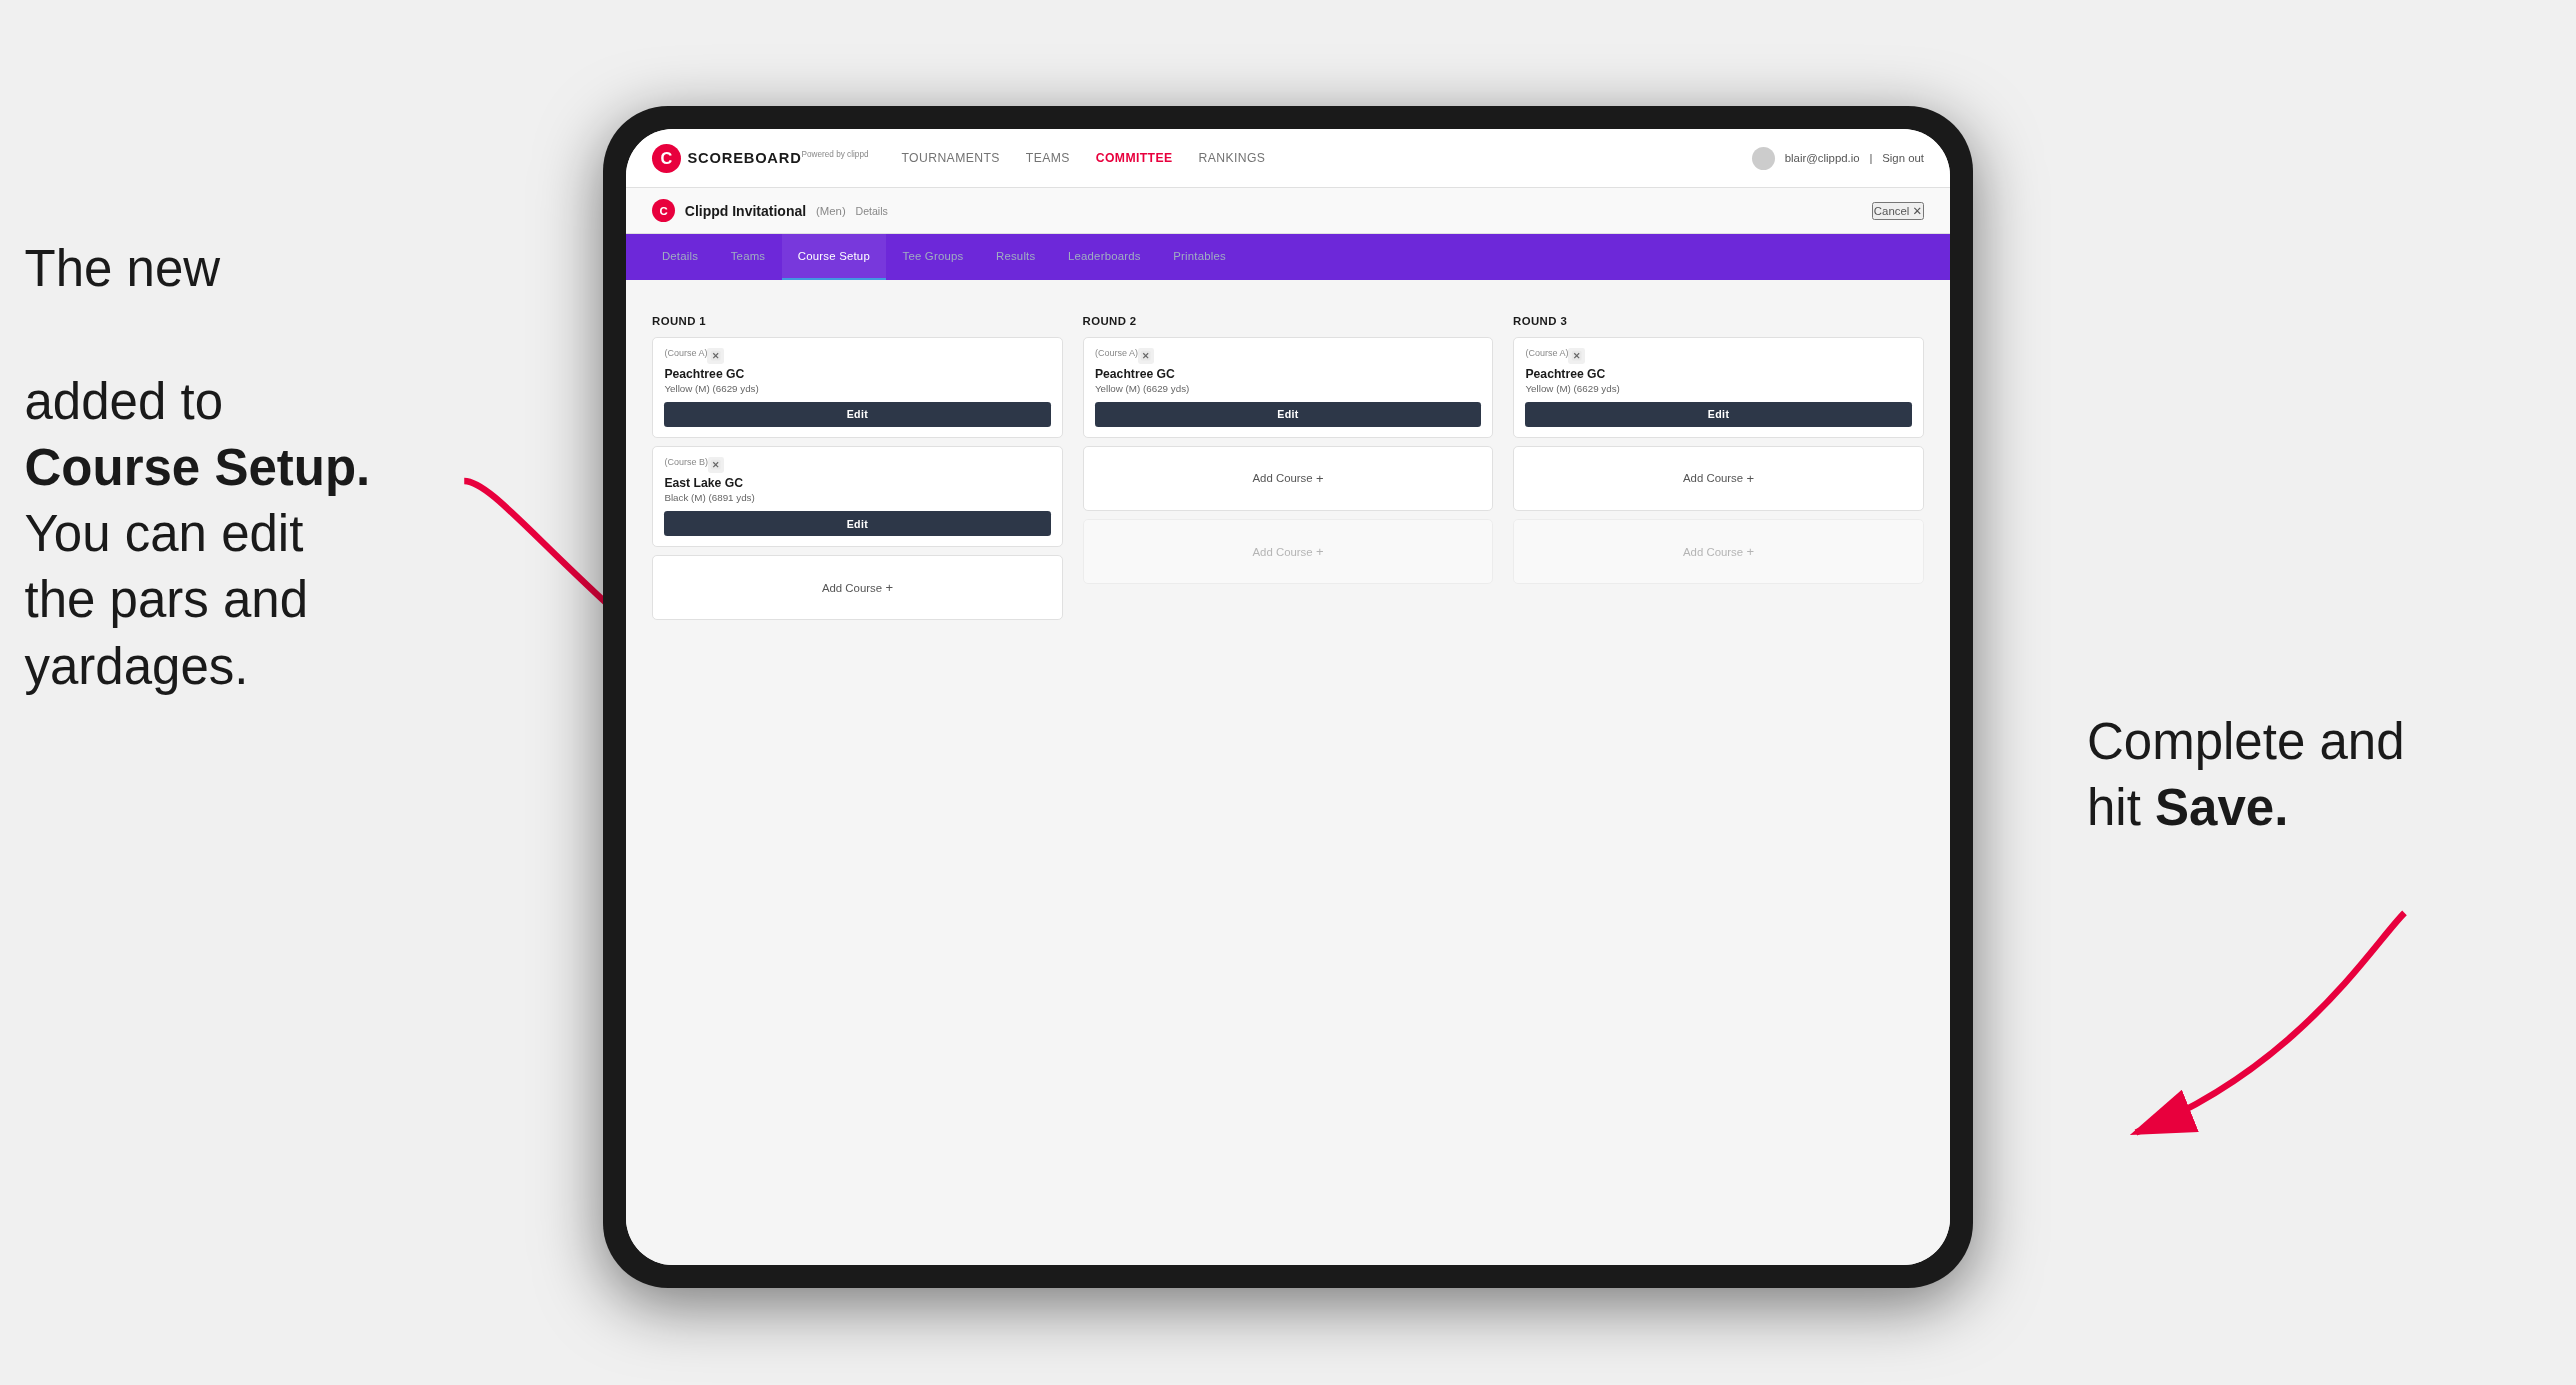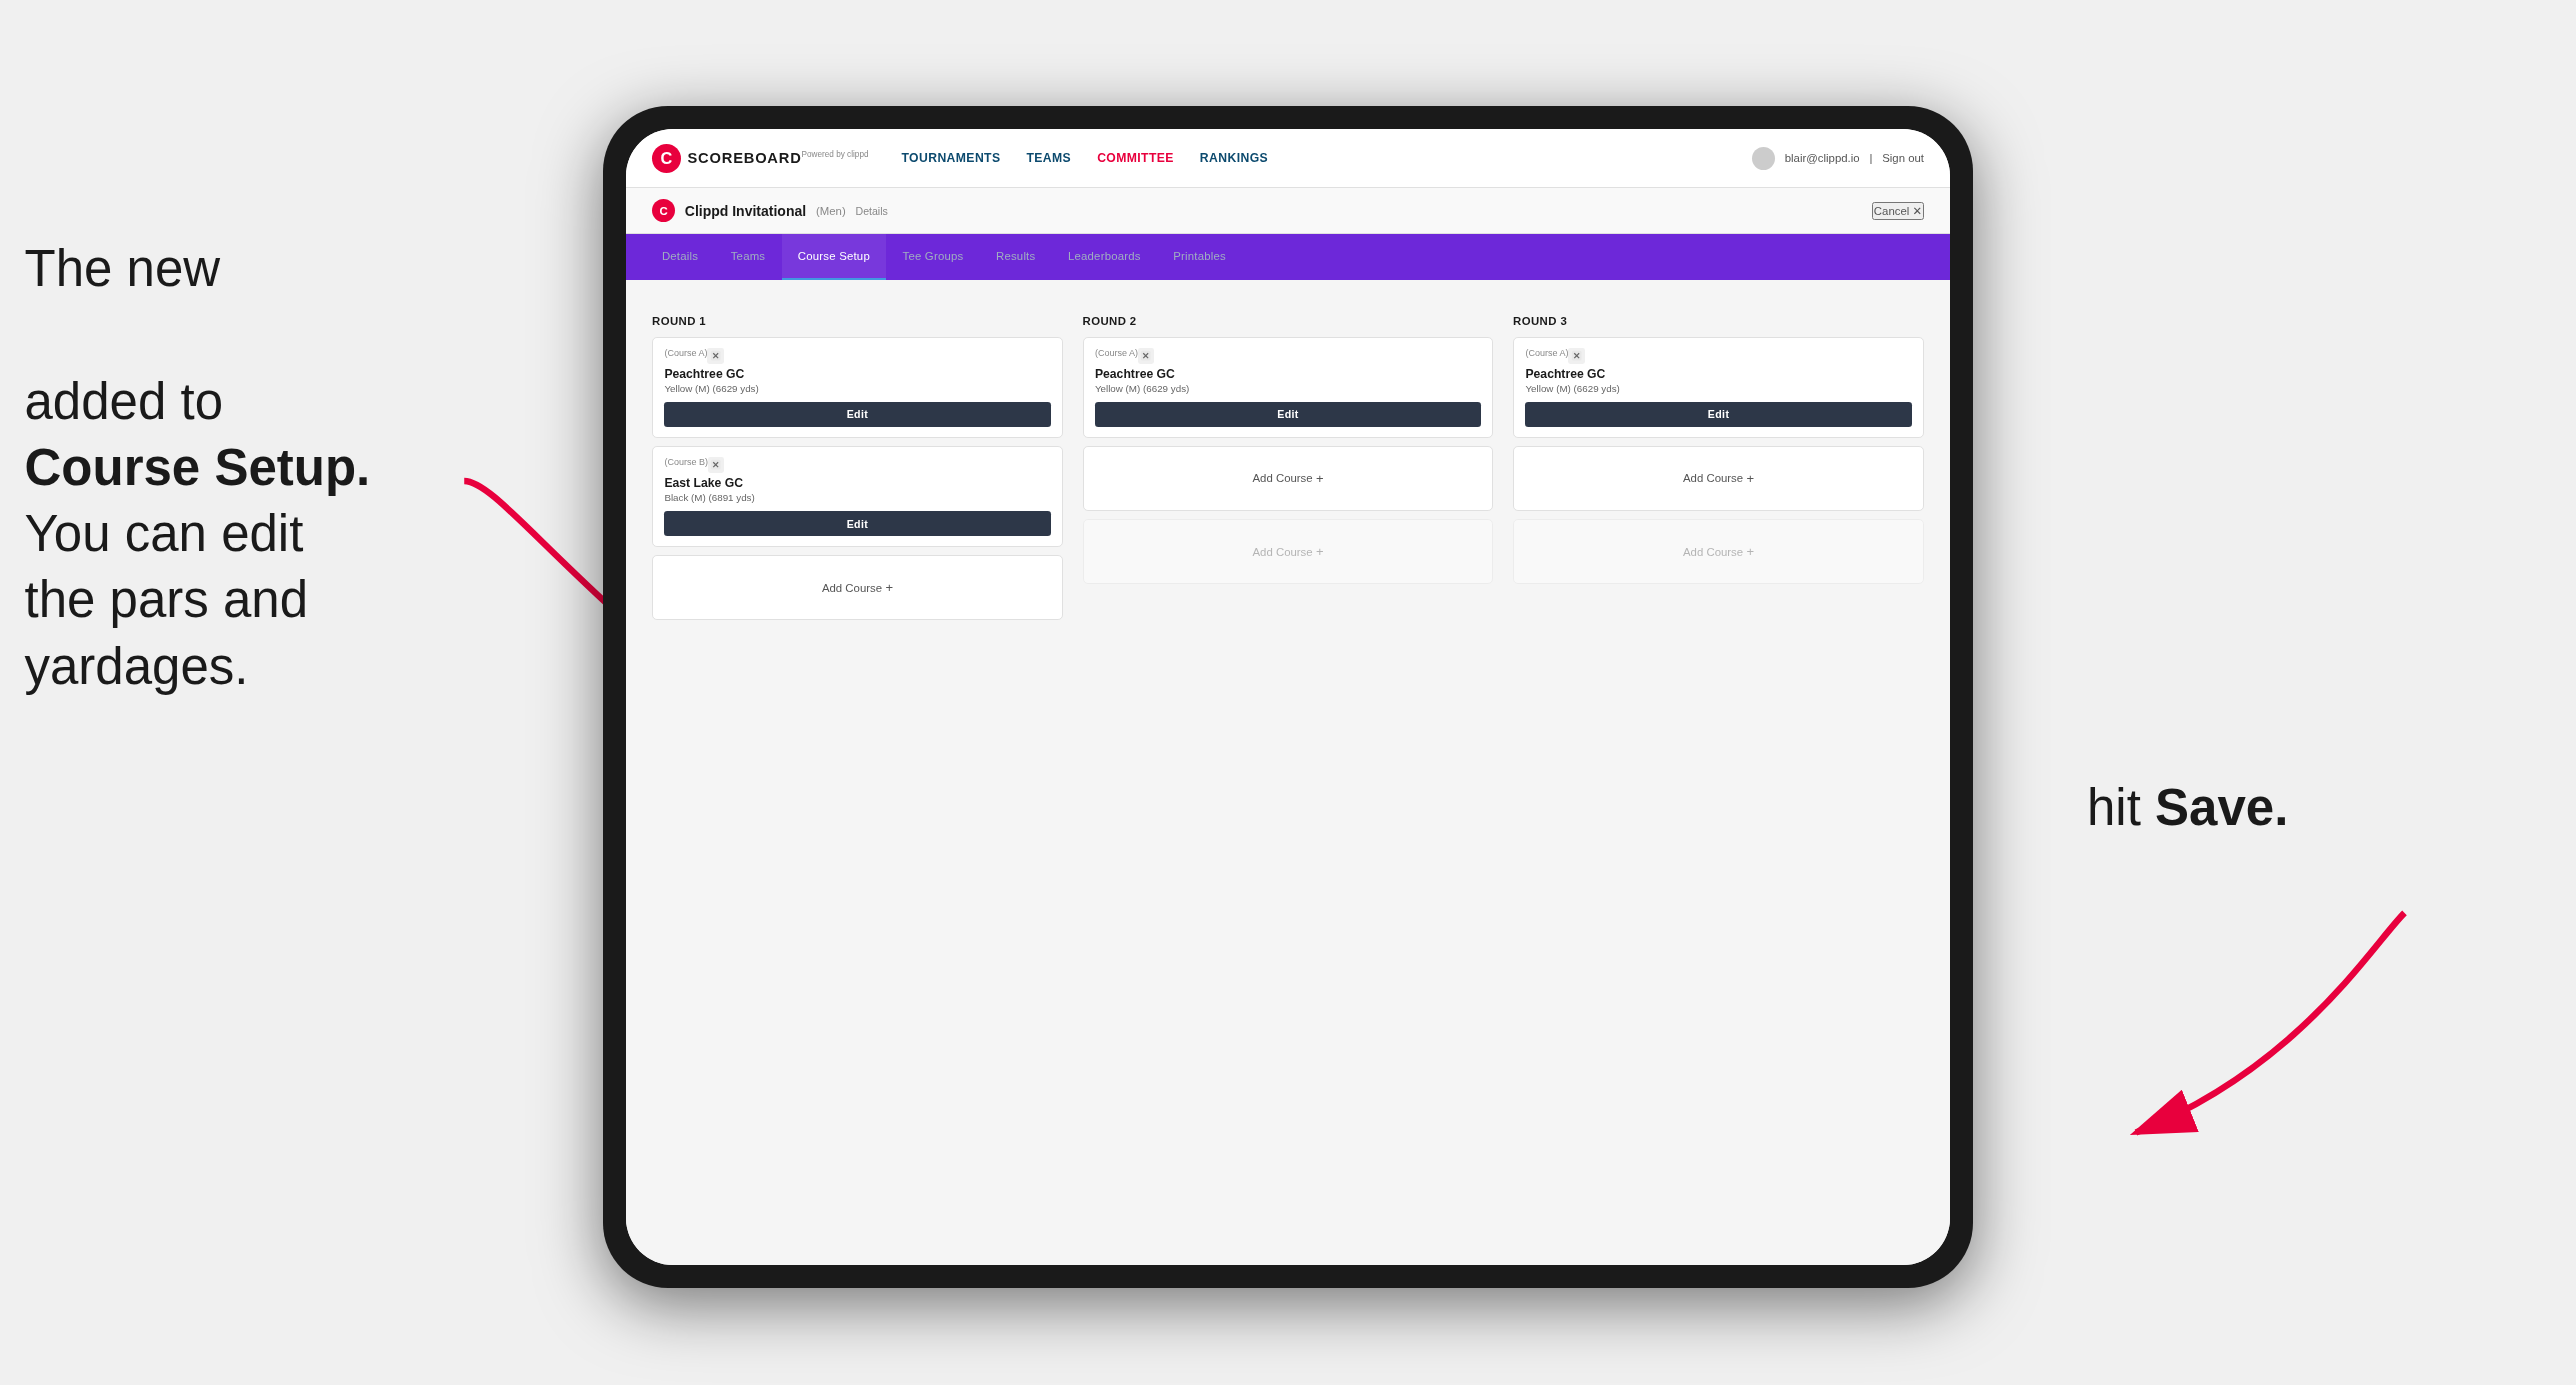--- a/index.html
+++ b/index.html
@@ -120,25 +120,25 @@
 
     .nav-links {
       display: flex;
       align-items: center;
       gap: 26px;
       flex: 1;
     }
 
     .nav-link {
       font-size: 12.2px;
-      color: #0c4a6e;
+      color: #737373;
       text-decoration: none;
       letter-spacing: 0.4px;
       text-transform: uppercase;
-      font-weight: 700;
+      font-weight: 400;
     }
 
     .nav-link.active {
       color: #e8003d;
       font-weight: 700;
     }
 
     .nav-right {
       display: flex;
       align-items: center;
@@ -380,21 +380,21 @@
   <span>The new</span><br>
   <br>
   <span>added to</span><br>
   <strong>Course Setup.</strong><br>
   <span>You can edit</span><br>
   <span>the pars and</span><br>
   <span>yardages.</span>
 </div>
 
 <div class="right-annotation">
-  <br>
+  <span>Complete and</span><br>
   <span>hit </span><strong>Save.</strong>
 </div>
 
 <svg class="pink-arrow-left" style="position:absolute;left:399px;top:432px;width:424px;height:310px;" viewBox="0 0 520 380">
   <defs>
     <marker id="arrowhead-left" markerWidth="10" markerHeight="7" refX="9" refY="3.5" orient="auto">
       <polygon points="0 0, 10 3.5, 0 7" fill="#e8003d"></polygon>
     </marker>
   </defs>
   <path d="M 80 60 C 120 60, 200 180, 420 350" stroke="#e8003d" stroke-width="8" fill="none" marker-end="url(#arrowhead-left)"></path>

